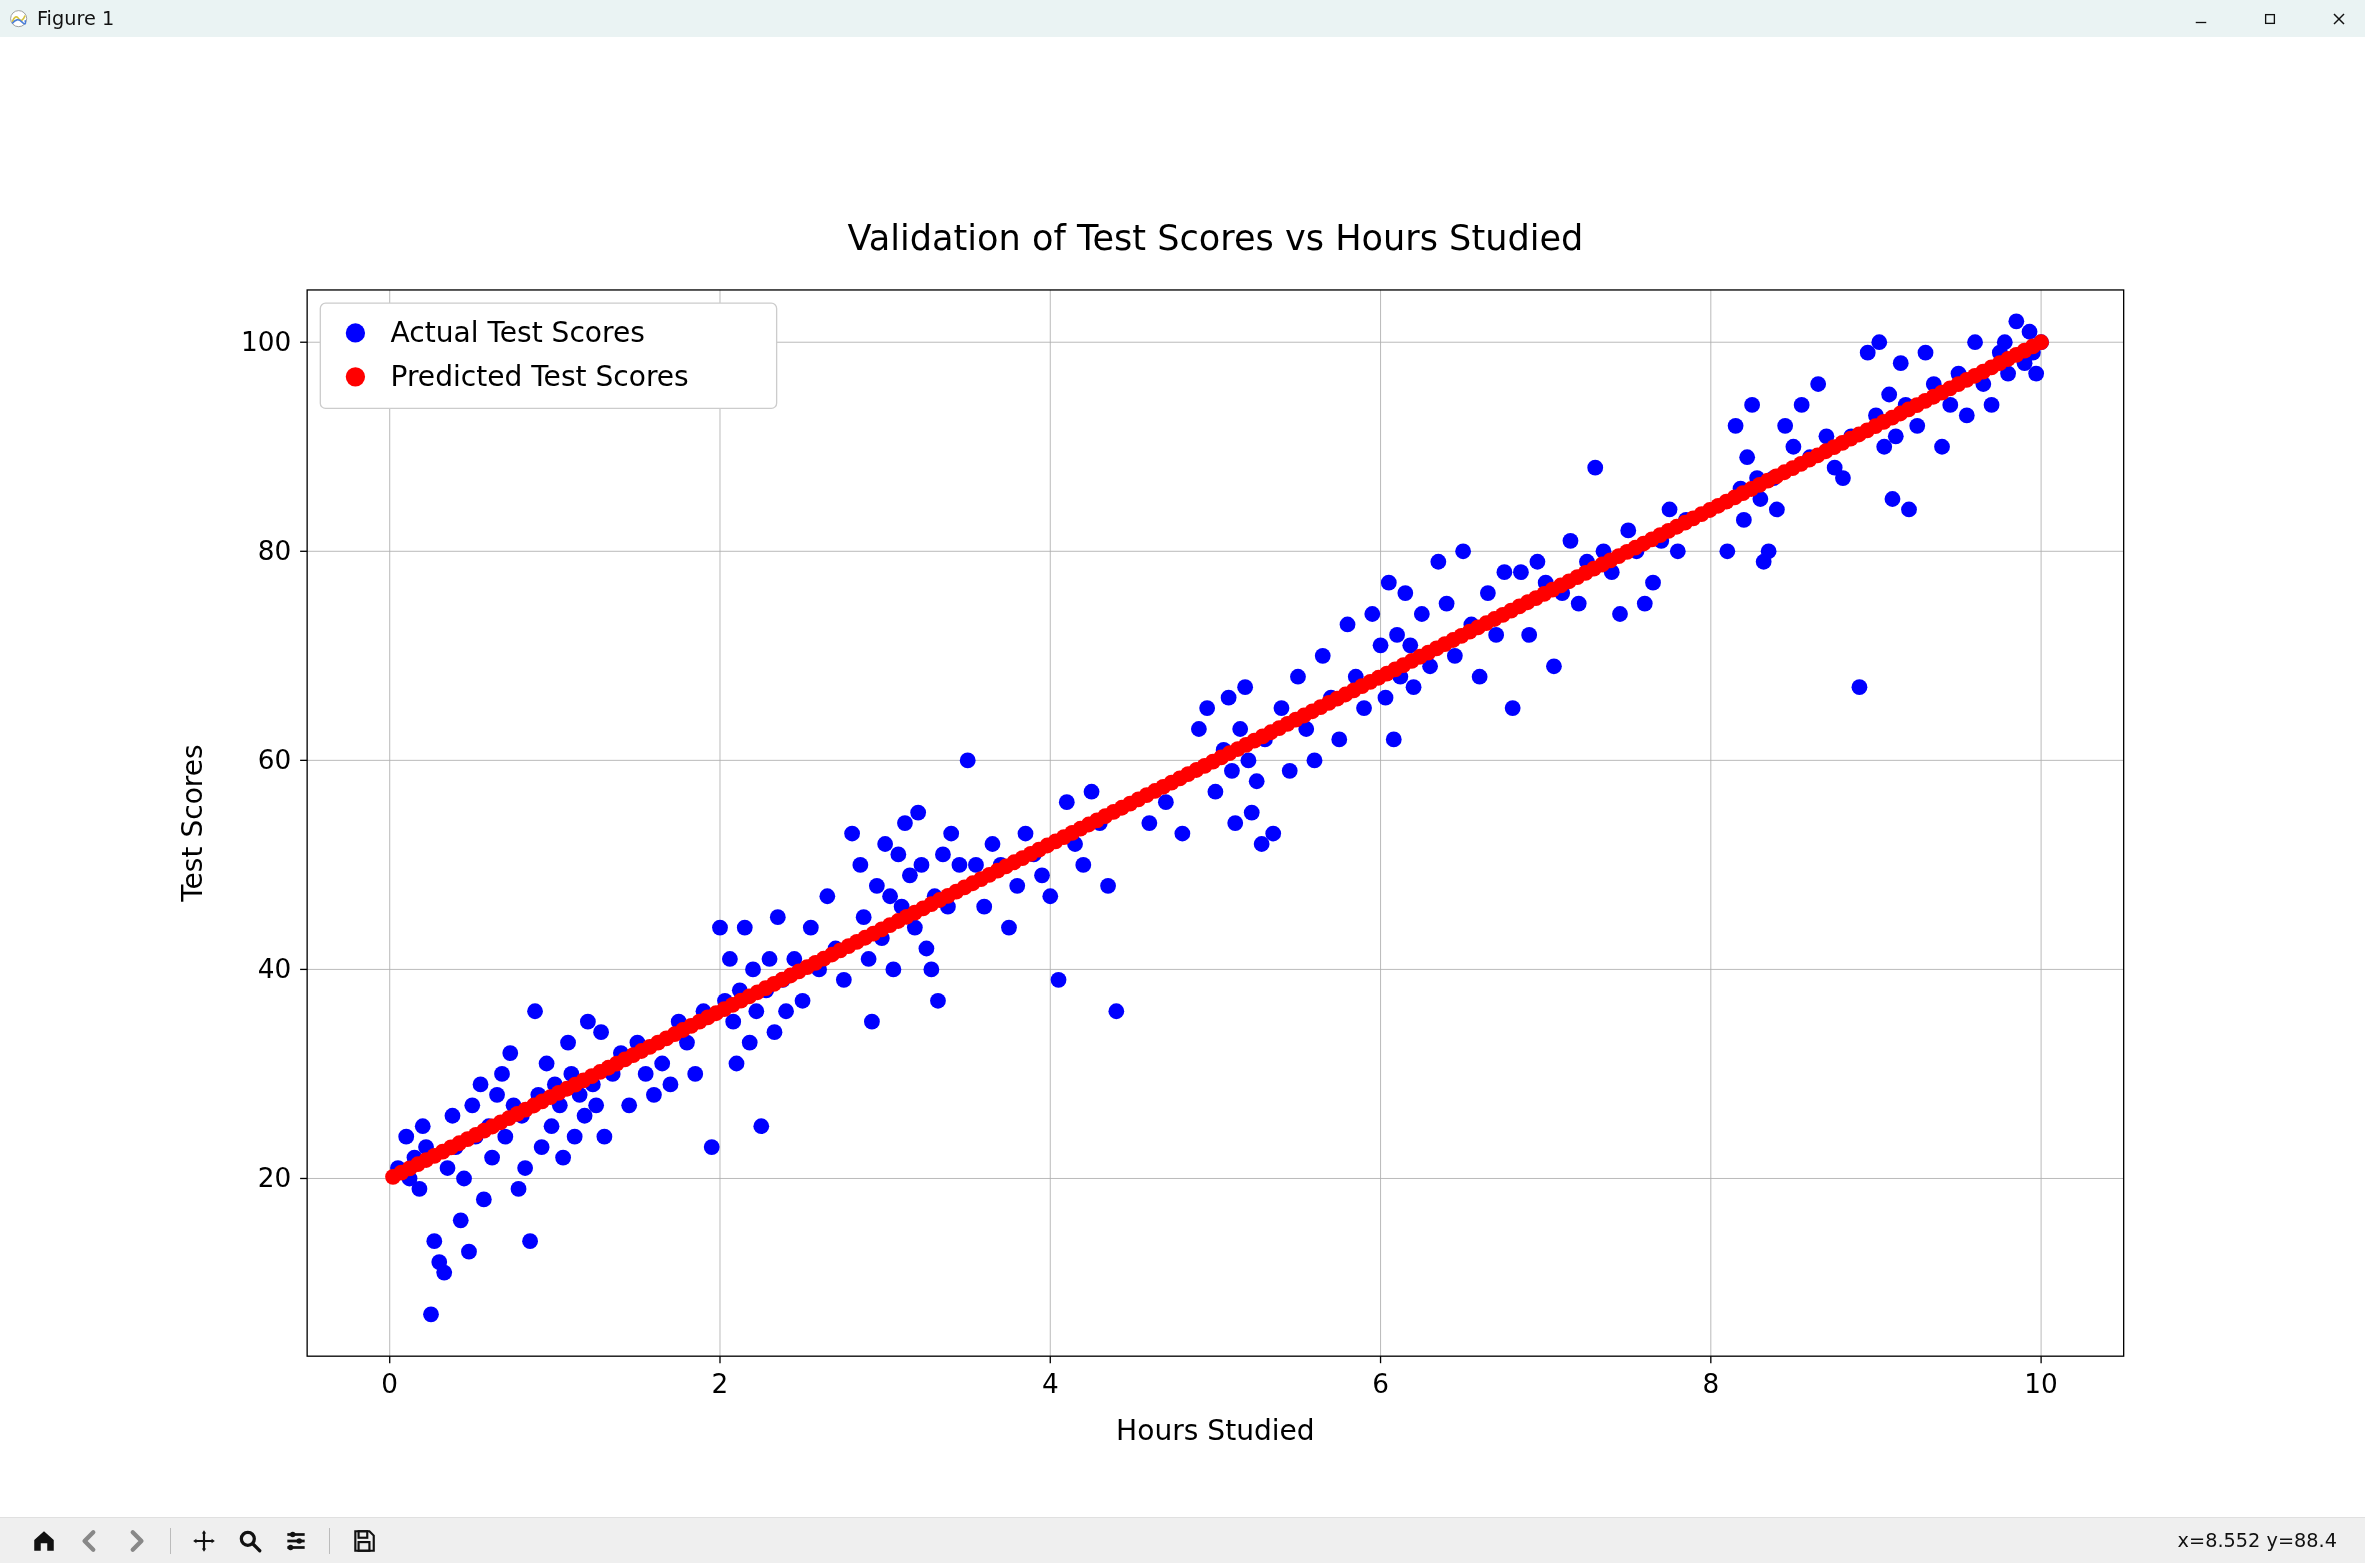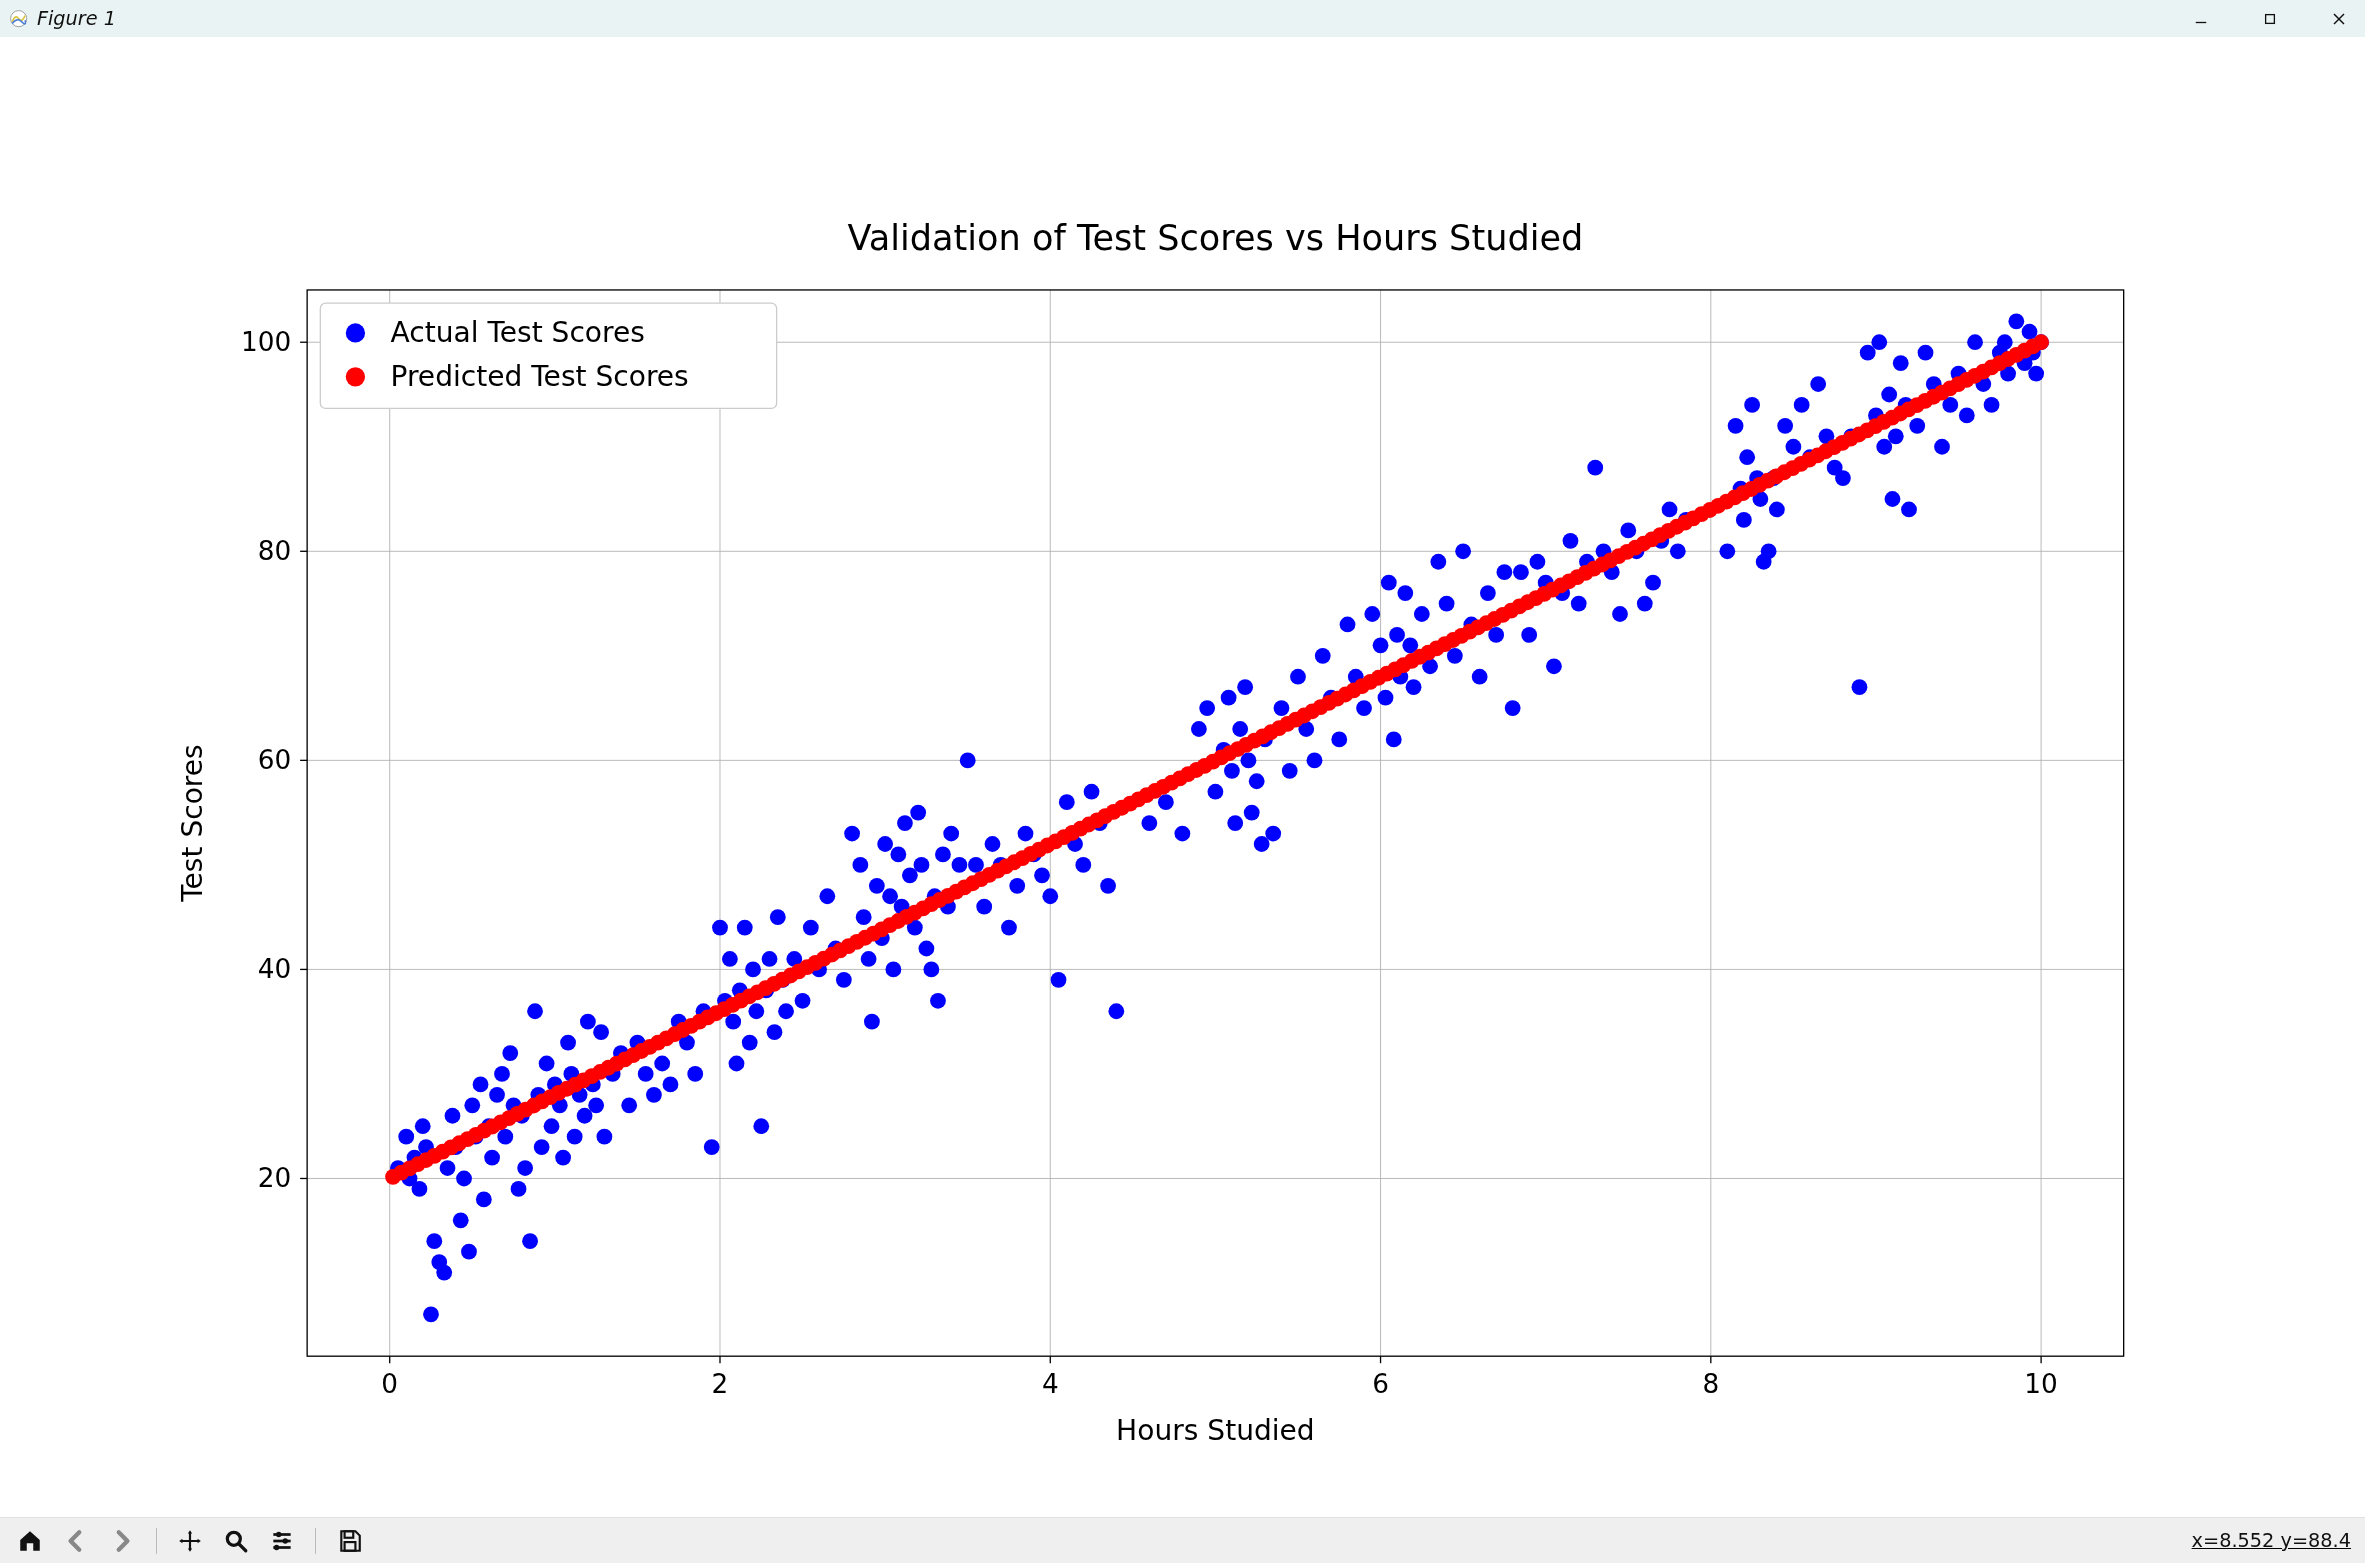--- a/index.html
+++ b/index.html
@@ -26,21 +26,20 @@
     align-items: center;
     justify-content: space-between;
     padding: 0 7px 0 8.8px;
     box-sizing: border-box;
     font-size: 17.6px;
   }
   .titlebar-left {
     display: flex;
     align-items: center;
     gap: 8.8px;
-    font-style: italic;
   }
   .app-icon {
     width: 19.3px;
     height: 19.3px;
   }
   .window-title {
     font-size: 19.3px;
     color: #111;
   }
   .win-controls {
@@ -71,23 +70,22 @@
     display: block;
   }
   
   .toolbar {
     flex: 0 0 46px;
     background: #efefef;
     border-top: 0.9px solid #e0e0e0;
     display: flex;
     align-items: center;
     justify-content: space-between;
-    padding: 0 14px;
+    padding: 0 28px;
     box-sizing: border-box;
-    text-decoration: underline;
   }
   .toolbar-left {
     display: flex;
     align-items: center;
     gap: 14px;
   }
   .tb-btn {
     width: 32px;
     height: 32px;
     display: flex;

